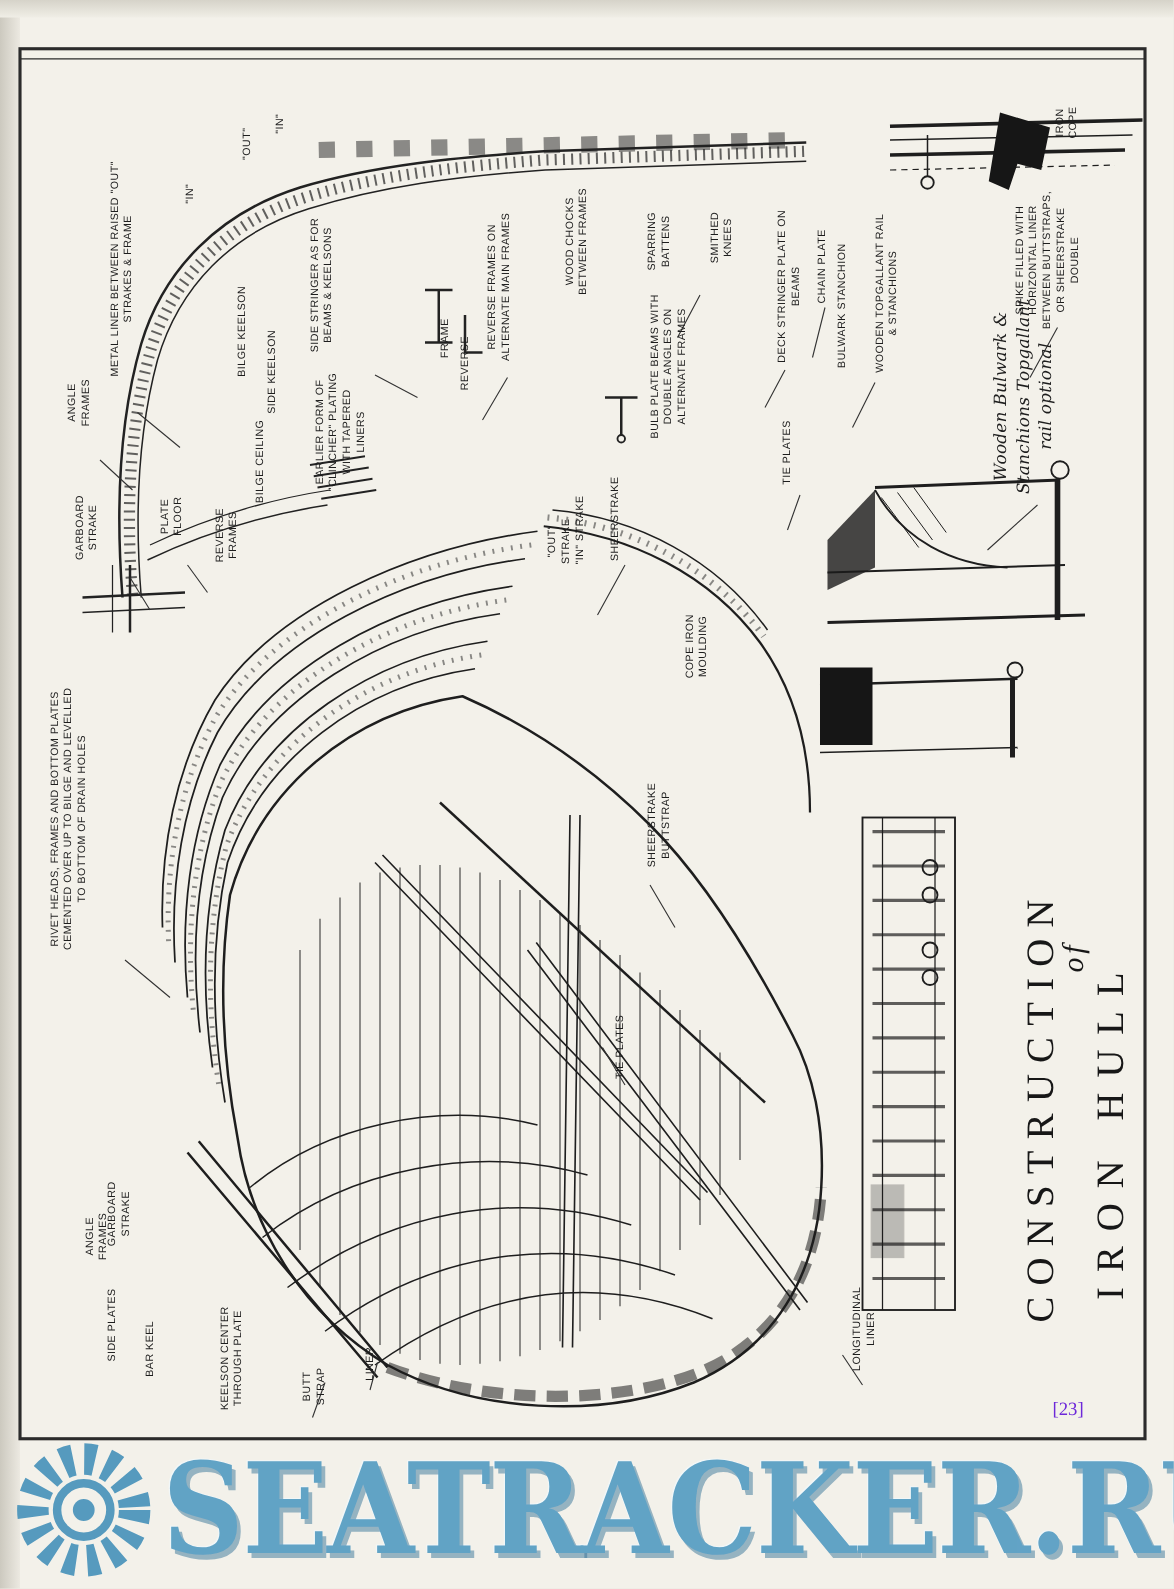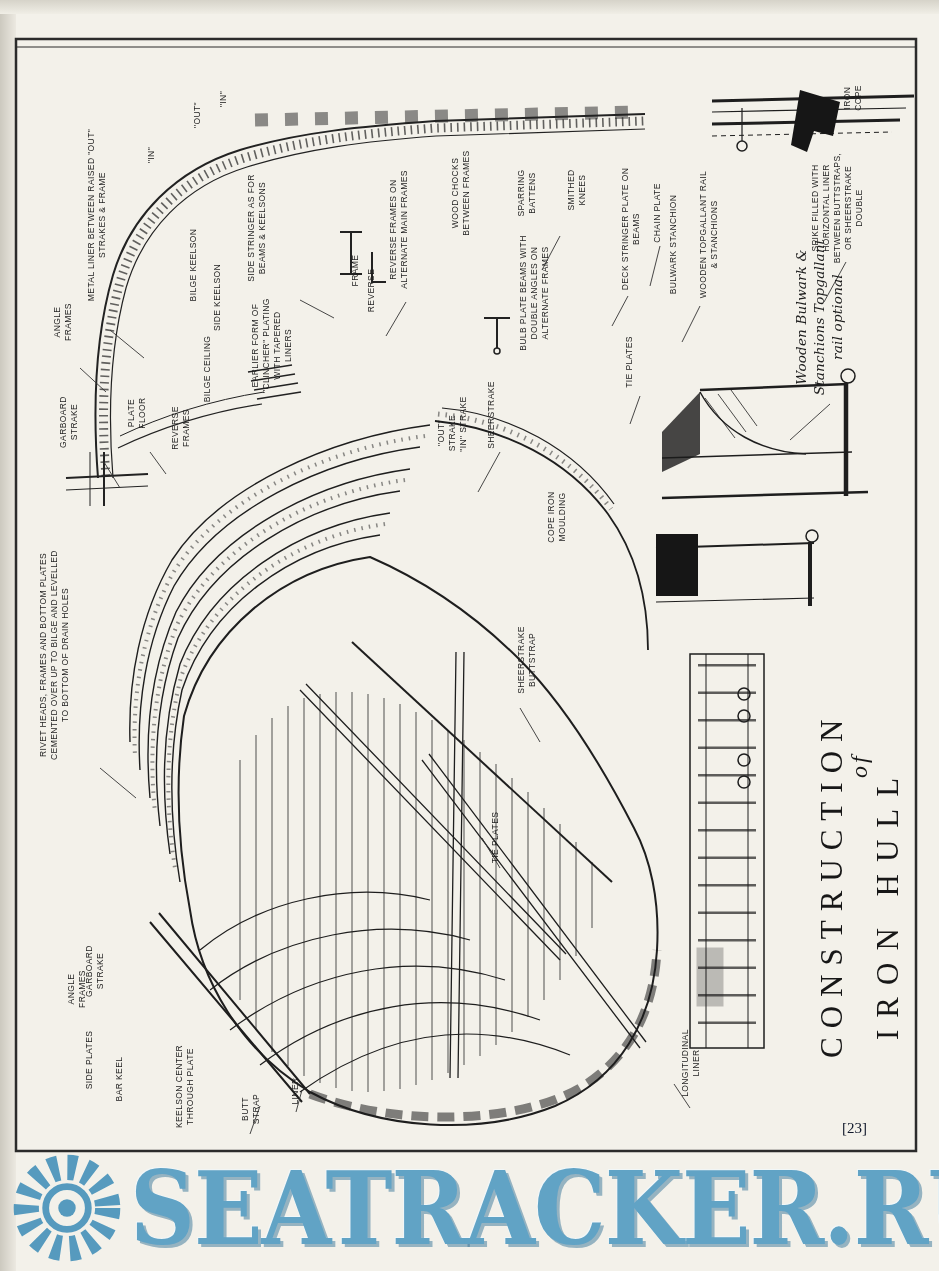--- a/index.html
+++ b/index.html
@@ -12,21 +12,21 @@
        font-family:"Liberation Sans",sans-serif;font-size:8.5px;line-height:1.3;
        letter-spacing:0.4px;color:#1d1d1d;text-align:center;}
   .script{font-family:"DejaVu Serif",serif;font-style:italic;font-size:13.5px;
        letter-spacing:0.2px;line-height:1.35;}
   .title-line{position:absolute;transform:rotate(-90deg);transform-origin:0 0;
        font-family:"Liberation Serif",serif;color:#171717;white-space:nowrap;}
   #t1{left:814px;top:1058px;font-size:31px;letter-spacing:9px;}
   #t2{left:846px;top:778px;font-size:24px;font-style:italic;letter-spacing:3px;}
   #t3{left:870px;top:1040px;font-size:31px;letter-spacing:12px;}
   .folio{position:absolute;left:842px;top:1120px;font-family:"Liberation Serif",serif;
-       font-size:15px;color:#0f172a;}
+       font-size:15px;color:#6d28d9;}
   .watermark{position:absolute;left:0;top:1144px;width:939px;height:127px;display:flex;
        align-items:center;opacity:.95;}
   .wm-sun{flex:0 0 auto;margin-left:4px;}
   .wm-text{font-family:"DejaVu Serif",serif;font-weight:bold;font-size:90px;line-height:1;
        color:#5a9fc4;letter-spacing:-1px;white-space:nowrap;
        text-shadow:3px 3px 0 rgba(46,110,147,.5),-1px -1px 0 rgba(240,250,255,.7);
        transform:scaleY(1.12);}
 </style>
 </head>
 <body>

